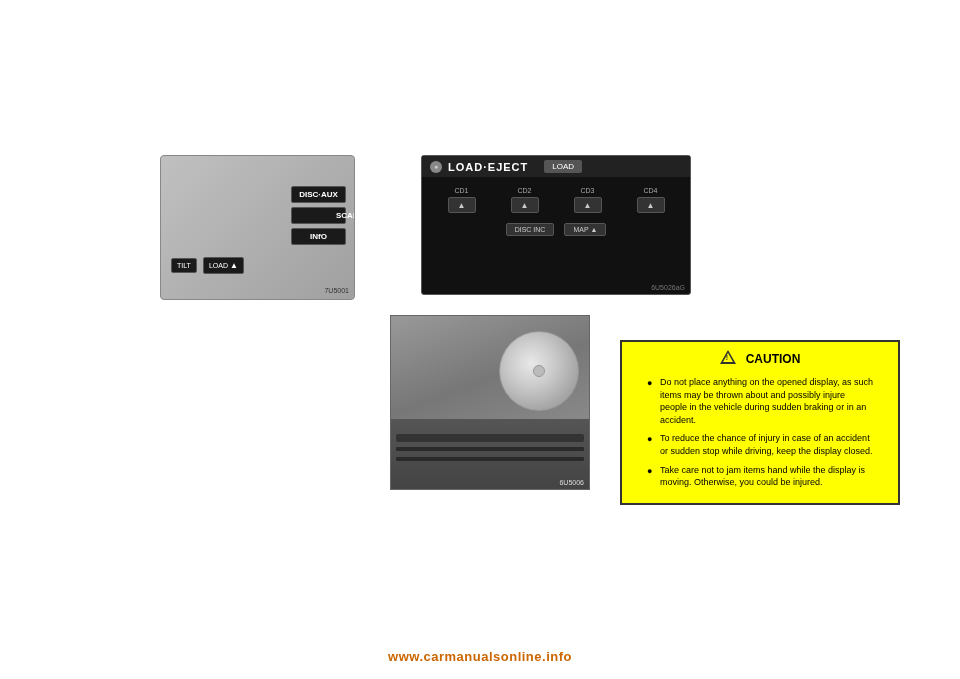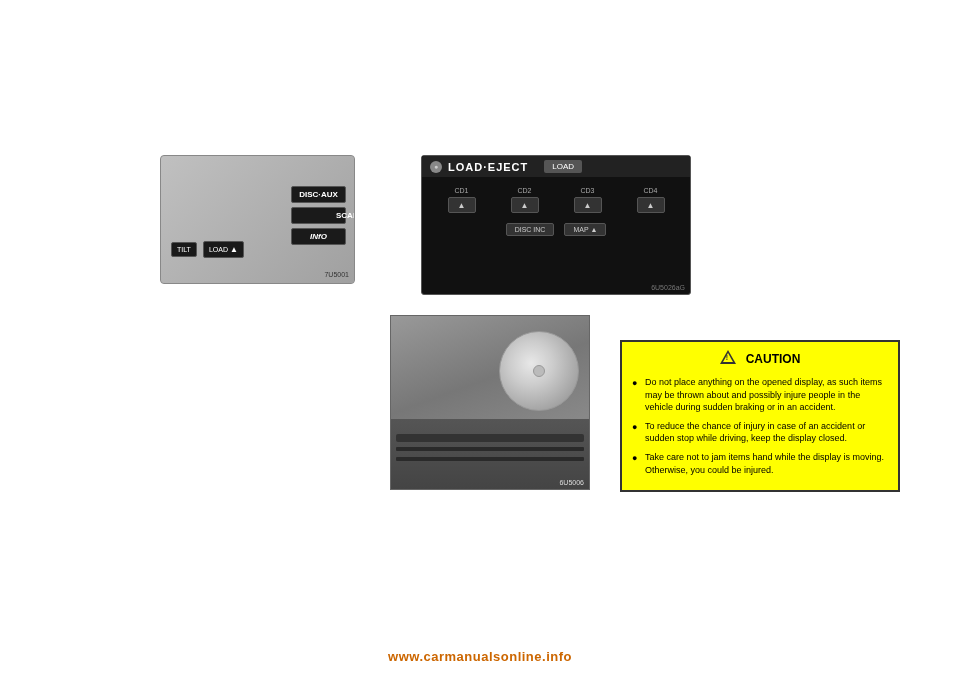--- a/index.html
+++ b/index.html
@@ -18,21 +18,21 @@
       position: relative;
       background: white;
     }
 
     
     .stereo-panel {
       position: absolute;
       left: 160px;
       top: 155px;
       width: 195px;
-      height: 129px;
+      height: 145px;
       background: #b0b0b0;
       border: 1px solid #888;
       border-radius: 4px;
     }
 
     .stereo-panel-inner {
       position: relative;
       width: 100%;
       height: 100%;
       background: linear-gradient(135deg, #c0c0c0, #a0a0a0);
@@ -63,21 +63,20 @@
 
     .stereo-btn.disc-aux {
       background: #1a1a1a;
     }
     .stereo-btn.scan {
       background: #1a1a1a;
       padding-left: 44px;
     }
     .stereo-btn.info {
       background: #1a1a1a;
-      font-style: italic;
     }
 
     .stereo-bottom-row {
       position: absolute;
       bottom: 25px;
       left: 10px;
       display: flex;
       gap: 6px;
       align-items: center;
     }
@@ -292,21 +291,21 @@
     }
 
     
     .caution-box {
       position: absolute;
       left: 620px;
       top: 340px;
       width: 280px;
       background: #ffff00;
       border: 2px solid #333;
-      padding: 8px 10px;
+      padding: 8px 25px;
     }
 
     .caution-header {
       display: flex;
       align-items: center;
       justify-content: center;
       gap: 6px;
       margin-bottom: 8px;
     }
 

